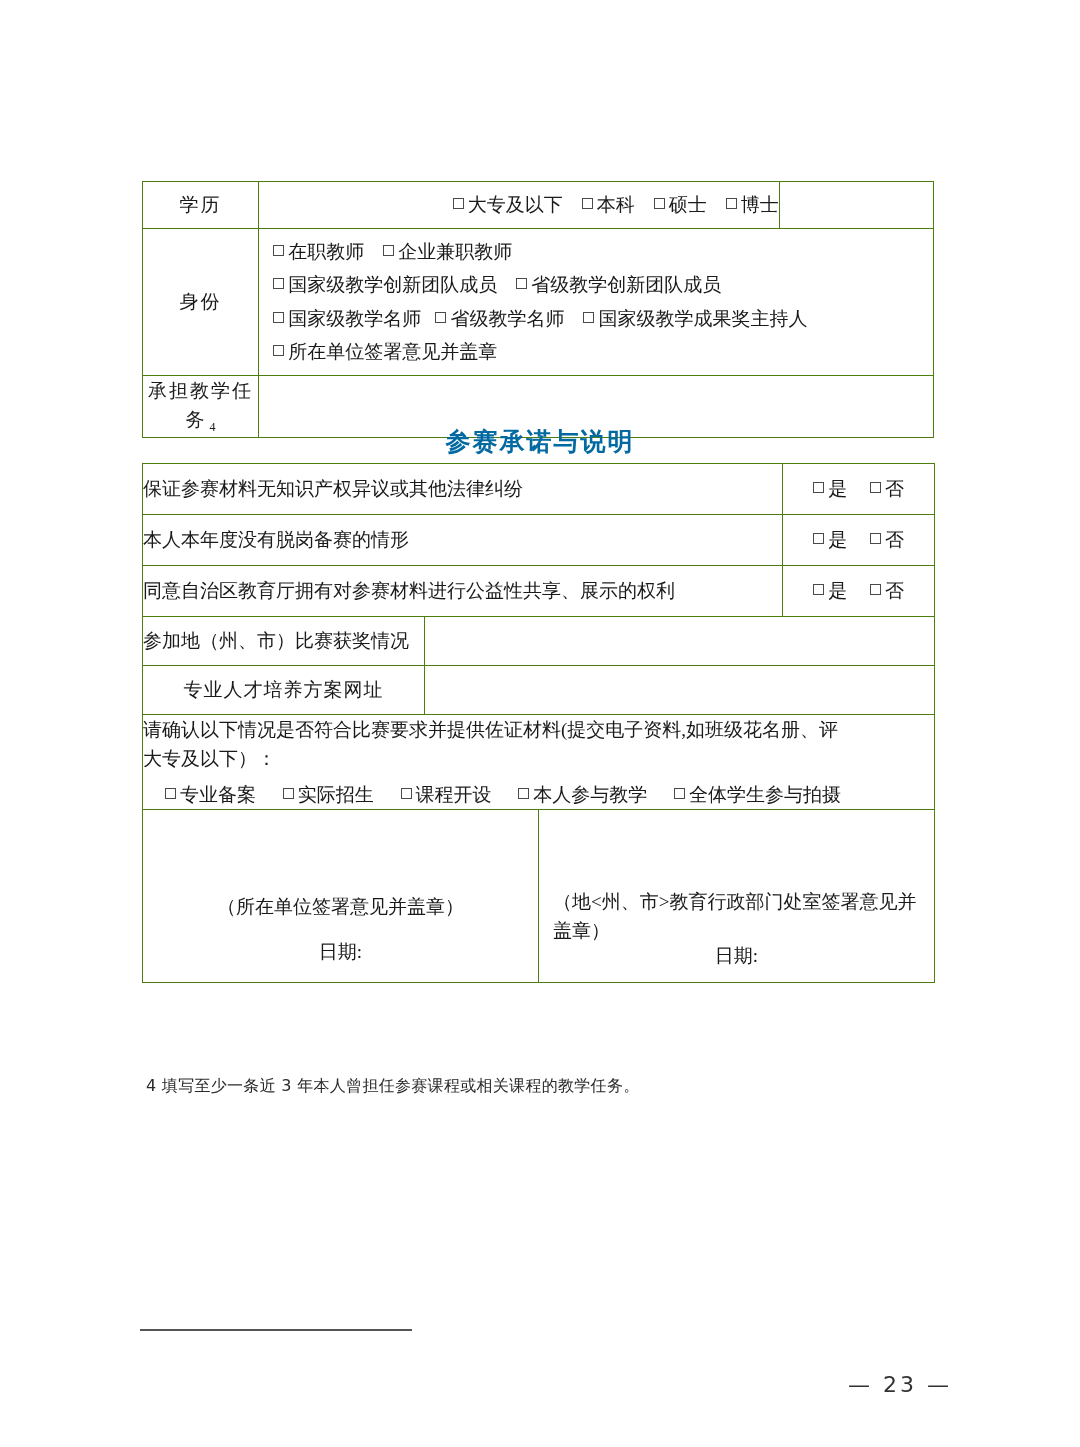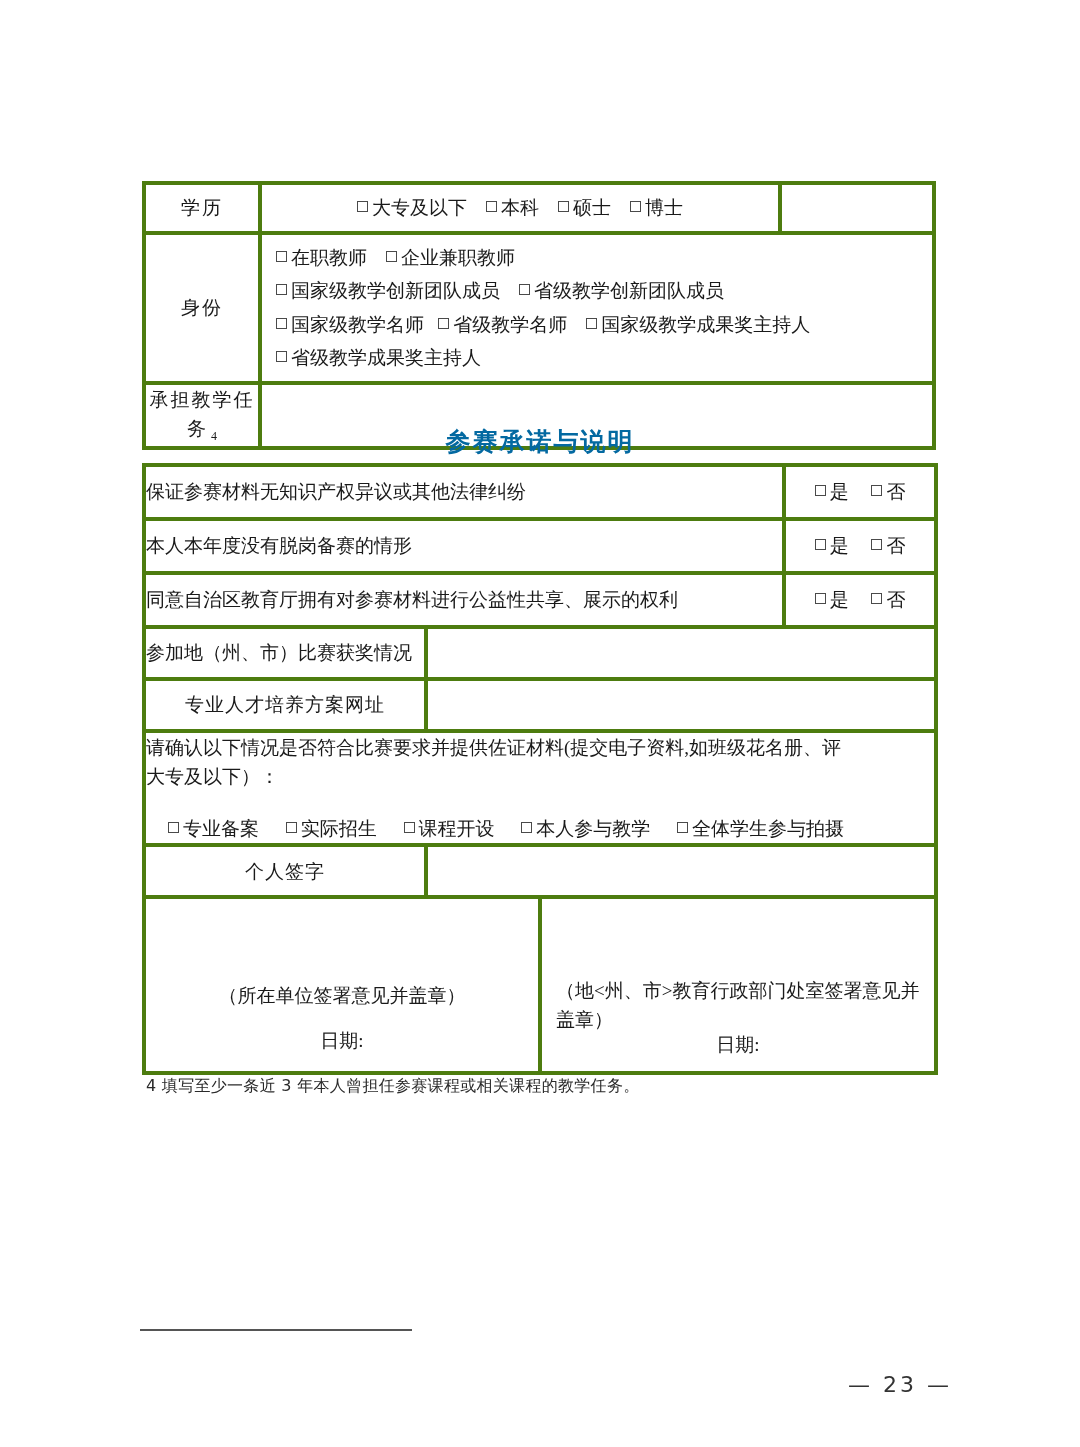--- a/index.html
+++ b/index.html
@@ -21,39 +21,39 @@
     inset: 0;
   }
 
   
   .doc-table {
     border-collapse: collapse;
     table-layout: fixed;
     width: 100%;
   }
   .doc-table td {
-    border: 4px solid #4d7c0f;
+    border: 1px solid #4d7c0f;
     padding: 0;
     vertical-align: middle;
     font-size: 19px;
     line-height: 1.55;
     color: #1a1a1a;
   }
 
   
   #top-table-wrap {
     position: absolute;
     left: 142px;
     top: 181px;
     width: 792px;
   }
   .c-center { text-align: center; }
   .c-left   { text-align: left; }
 
-  .row-h-1 { height: 46px; }
+  .row-h-1 { height: 46px; text-align: right; }
   .row-h-3 { height: 46px; }
 
   .label-cell {
     text-align: center;
     font-size: 20px;
     letter-spacing: 2px;
   }
 
   .idc-line {
     display: block;
@@ -124,21 +124,21 @@
     padding-left: 10px;
     font-size: 19px;
   }
 
   .confirm-block {
     padding: 8px 12px 10px 12px;
     font-size: 19px;
     line-height: 1.65;
   }
   .confirm-opts {
-    margin-top: 22px;
+    margin-top: 6px;
     padding-left: 22px;
     white-space: nowrap;
     font-size: 19px;
   }
   .confirm-opts .opt { display: inline-block; margin-right: 22px; }
 
   .sign-cell {
     height: 172px;
     vertical-align: top;
     position: relative;
@@ -253,21 +253,21 @@
               <span class="cb"></span><span>省级教学创新团队成员</span>
             </span>
             <span class="idc-line">
               <span class="cb"></span><span>国家级教学名师</span>
               &nbsp;
               <span class="cb"></span><span>省级教学名师</span>
               &nbsp;&nbsp;
               <span class="cb"></span><span>国家级教学成果奖主持人</span>
             </span>
             <span class="idc-line">
-              <span class="cb"></span><span>省级教学成果奖主持人</span>
+              <span class="cb"></span><span>所在单位签署意见并盖章</span>
             </span>
           </td>
         </tr>
 
         <tr>
           <td class="label-cell row-h-3" colspan="1" style="width:216px">
             <span>承担教学任务</span><span class="sup">4</span>
           </td>
           <td class="row-h-3" colspan="2"></td>
         </tr>
@@ -326,24 +326,20 @@
             <div class="confirm-opts">
               <span class="opt"><span class="cb"></span><span>专业备案</span></span>
               <span class="opt"><span class="cb"></span><span>实际招生</span></span>
               <span class="opt"><span class="cb"></span><span>课程开设</span></span>
               <span class="opt"><span class="cb"></span><span>本人参与教学</span></span>
               <span class="opt"><span class="cb"></span><span>全体学生参与拍摄</span></span>
             </div>
           </td>
         </tr>
 
-        <tr>
-          <td class="fieldlabel-center" style="height:48px">个人签字</td>
-          <td colspan="3"></td>
-        </tr>
 
         <tr>
           <td class="sign-cell" colspan="2">
             <div class="sign-inner">
               <div class="sign-note-center">（所在单位签署意见并盖章）</div>
               <div class="sign-date-center">日期:</div>
             </div>
           </td>
           <td class="sign-cell" colspan="2">
             <div class="sign-inner">

